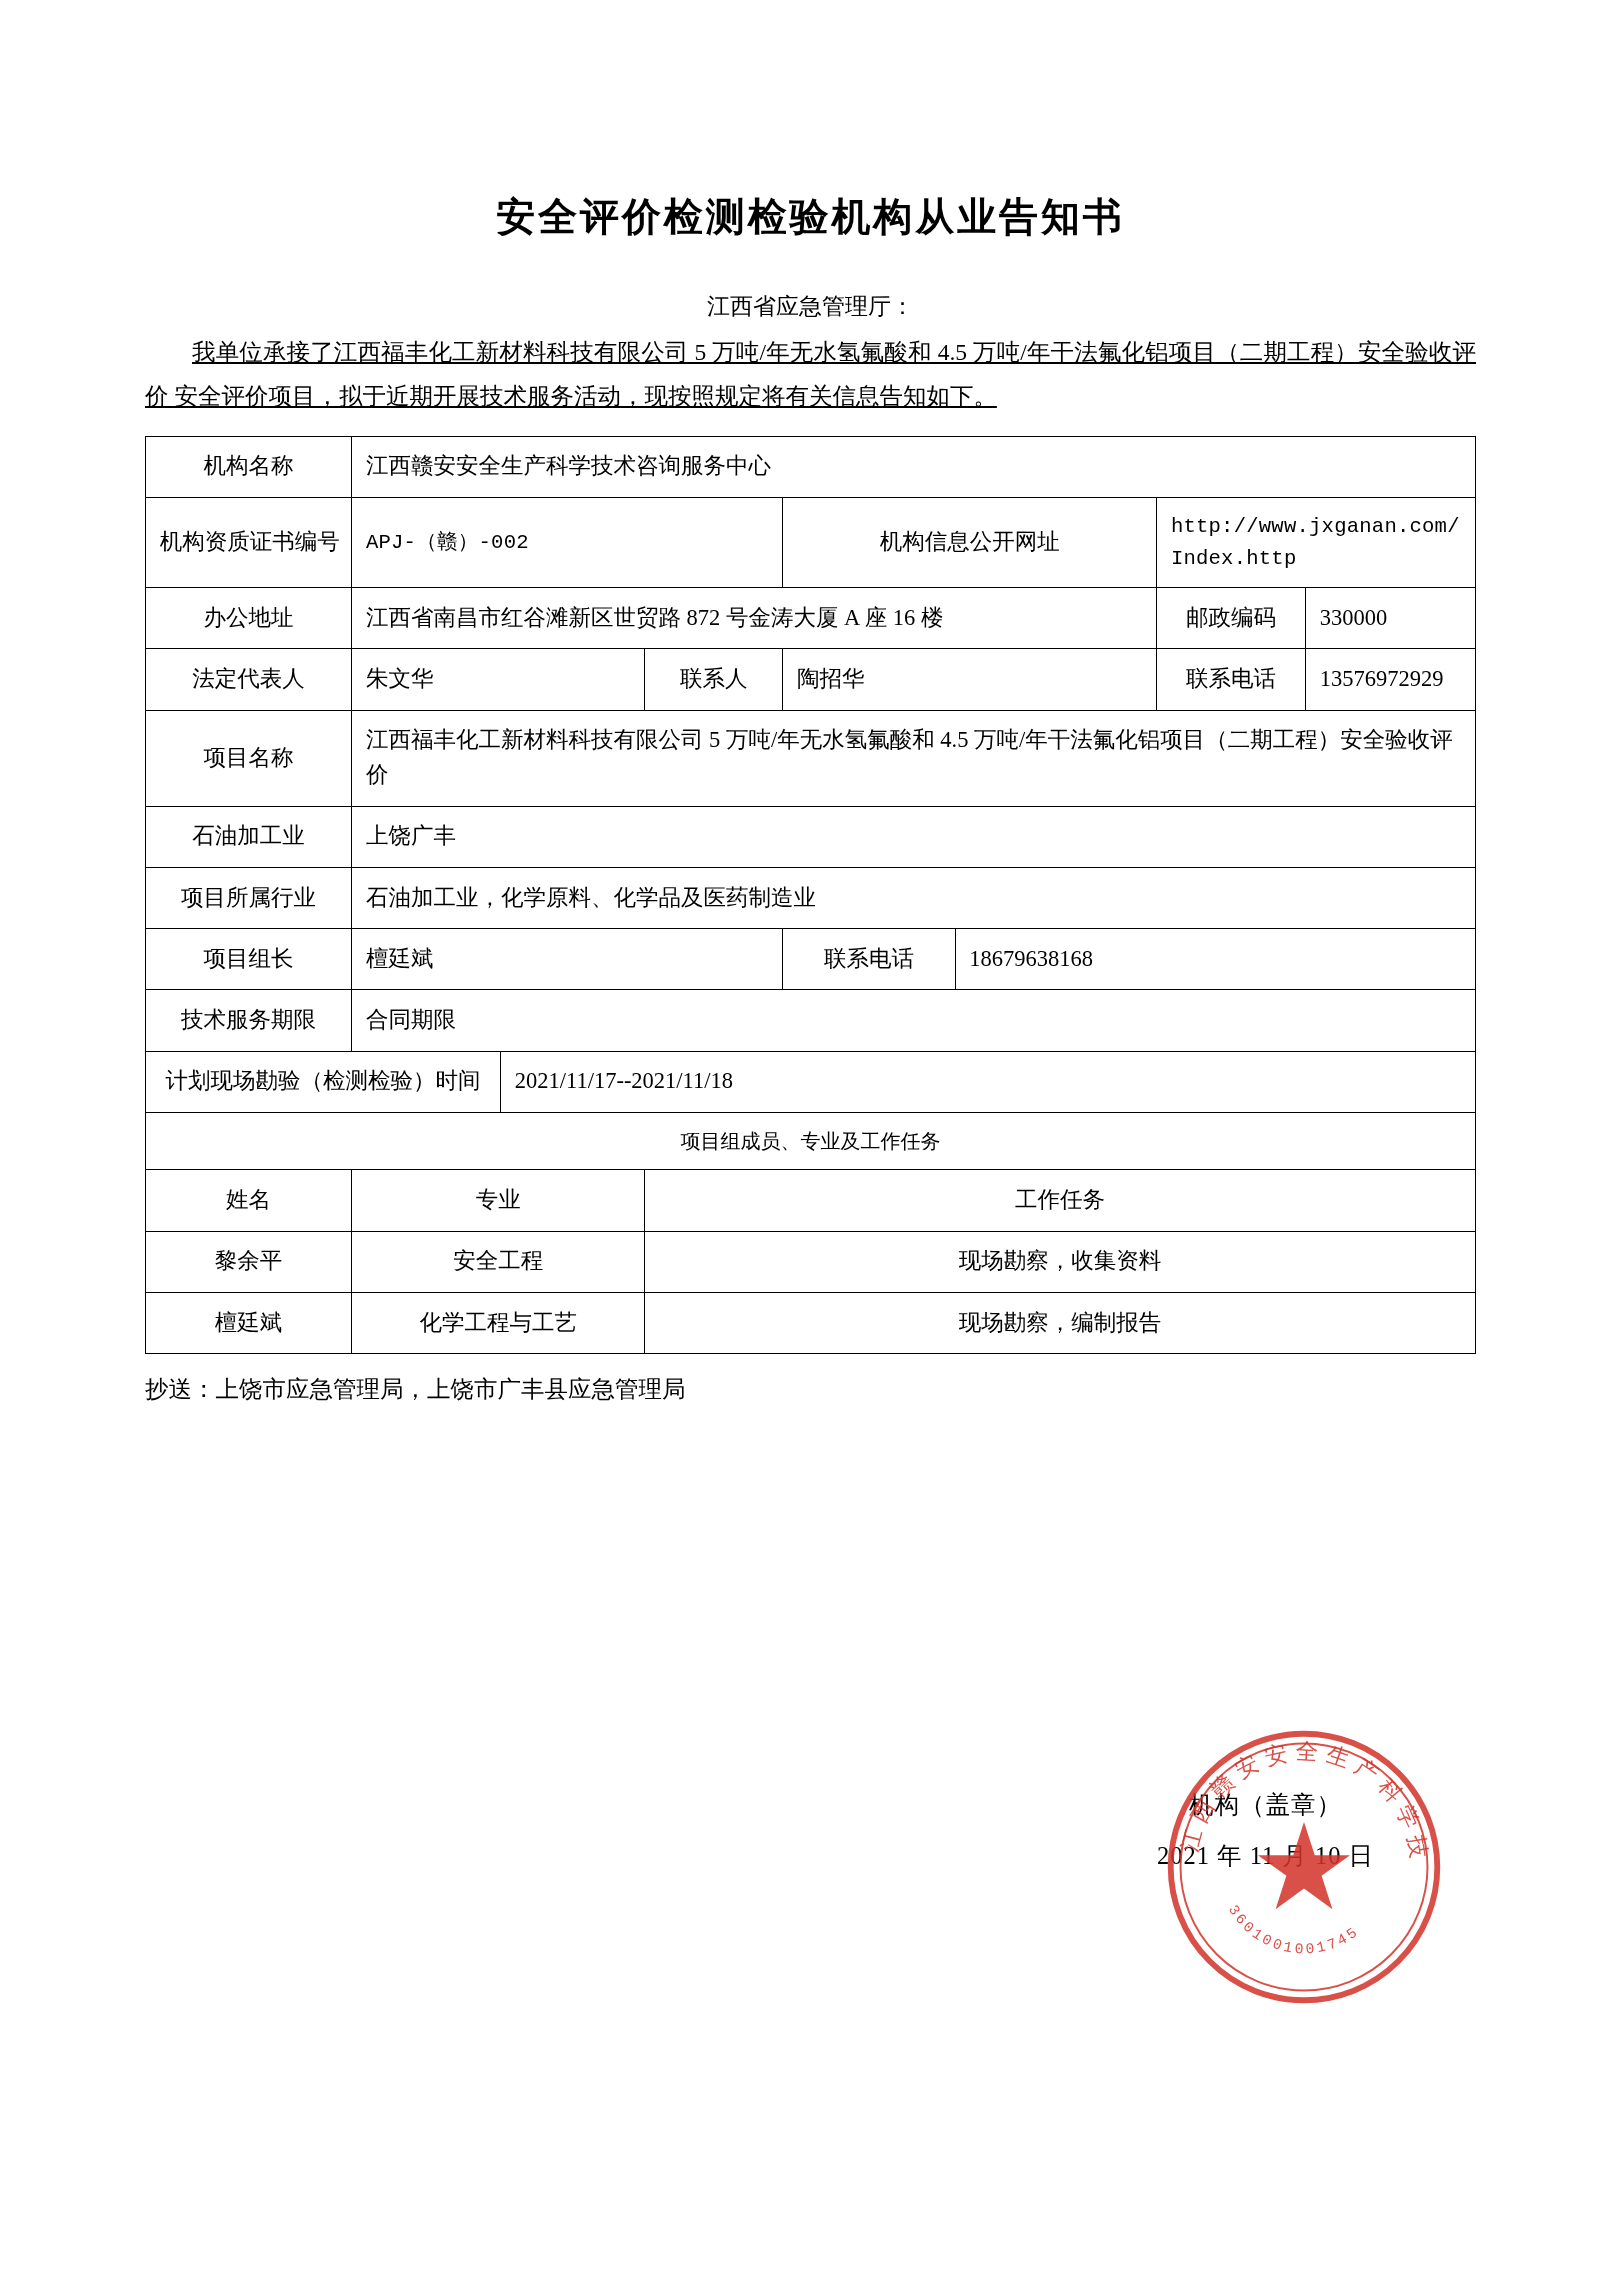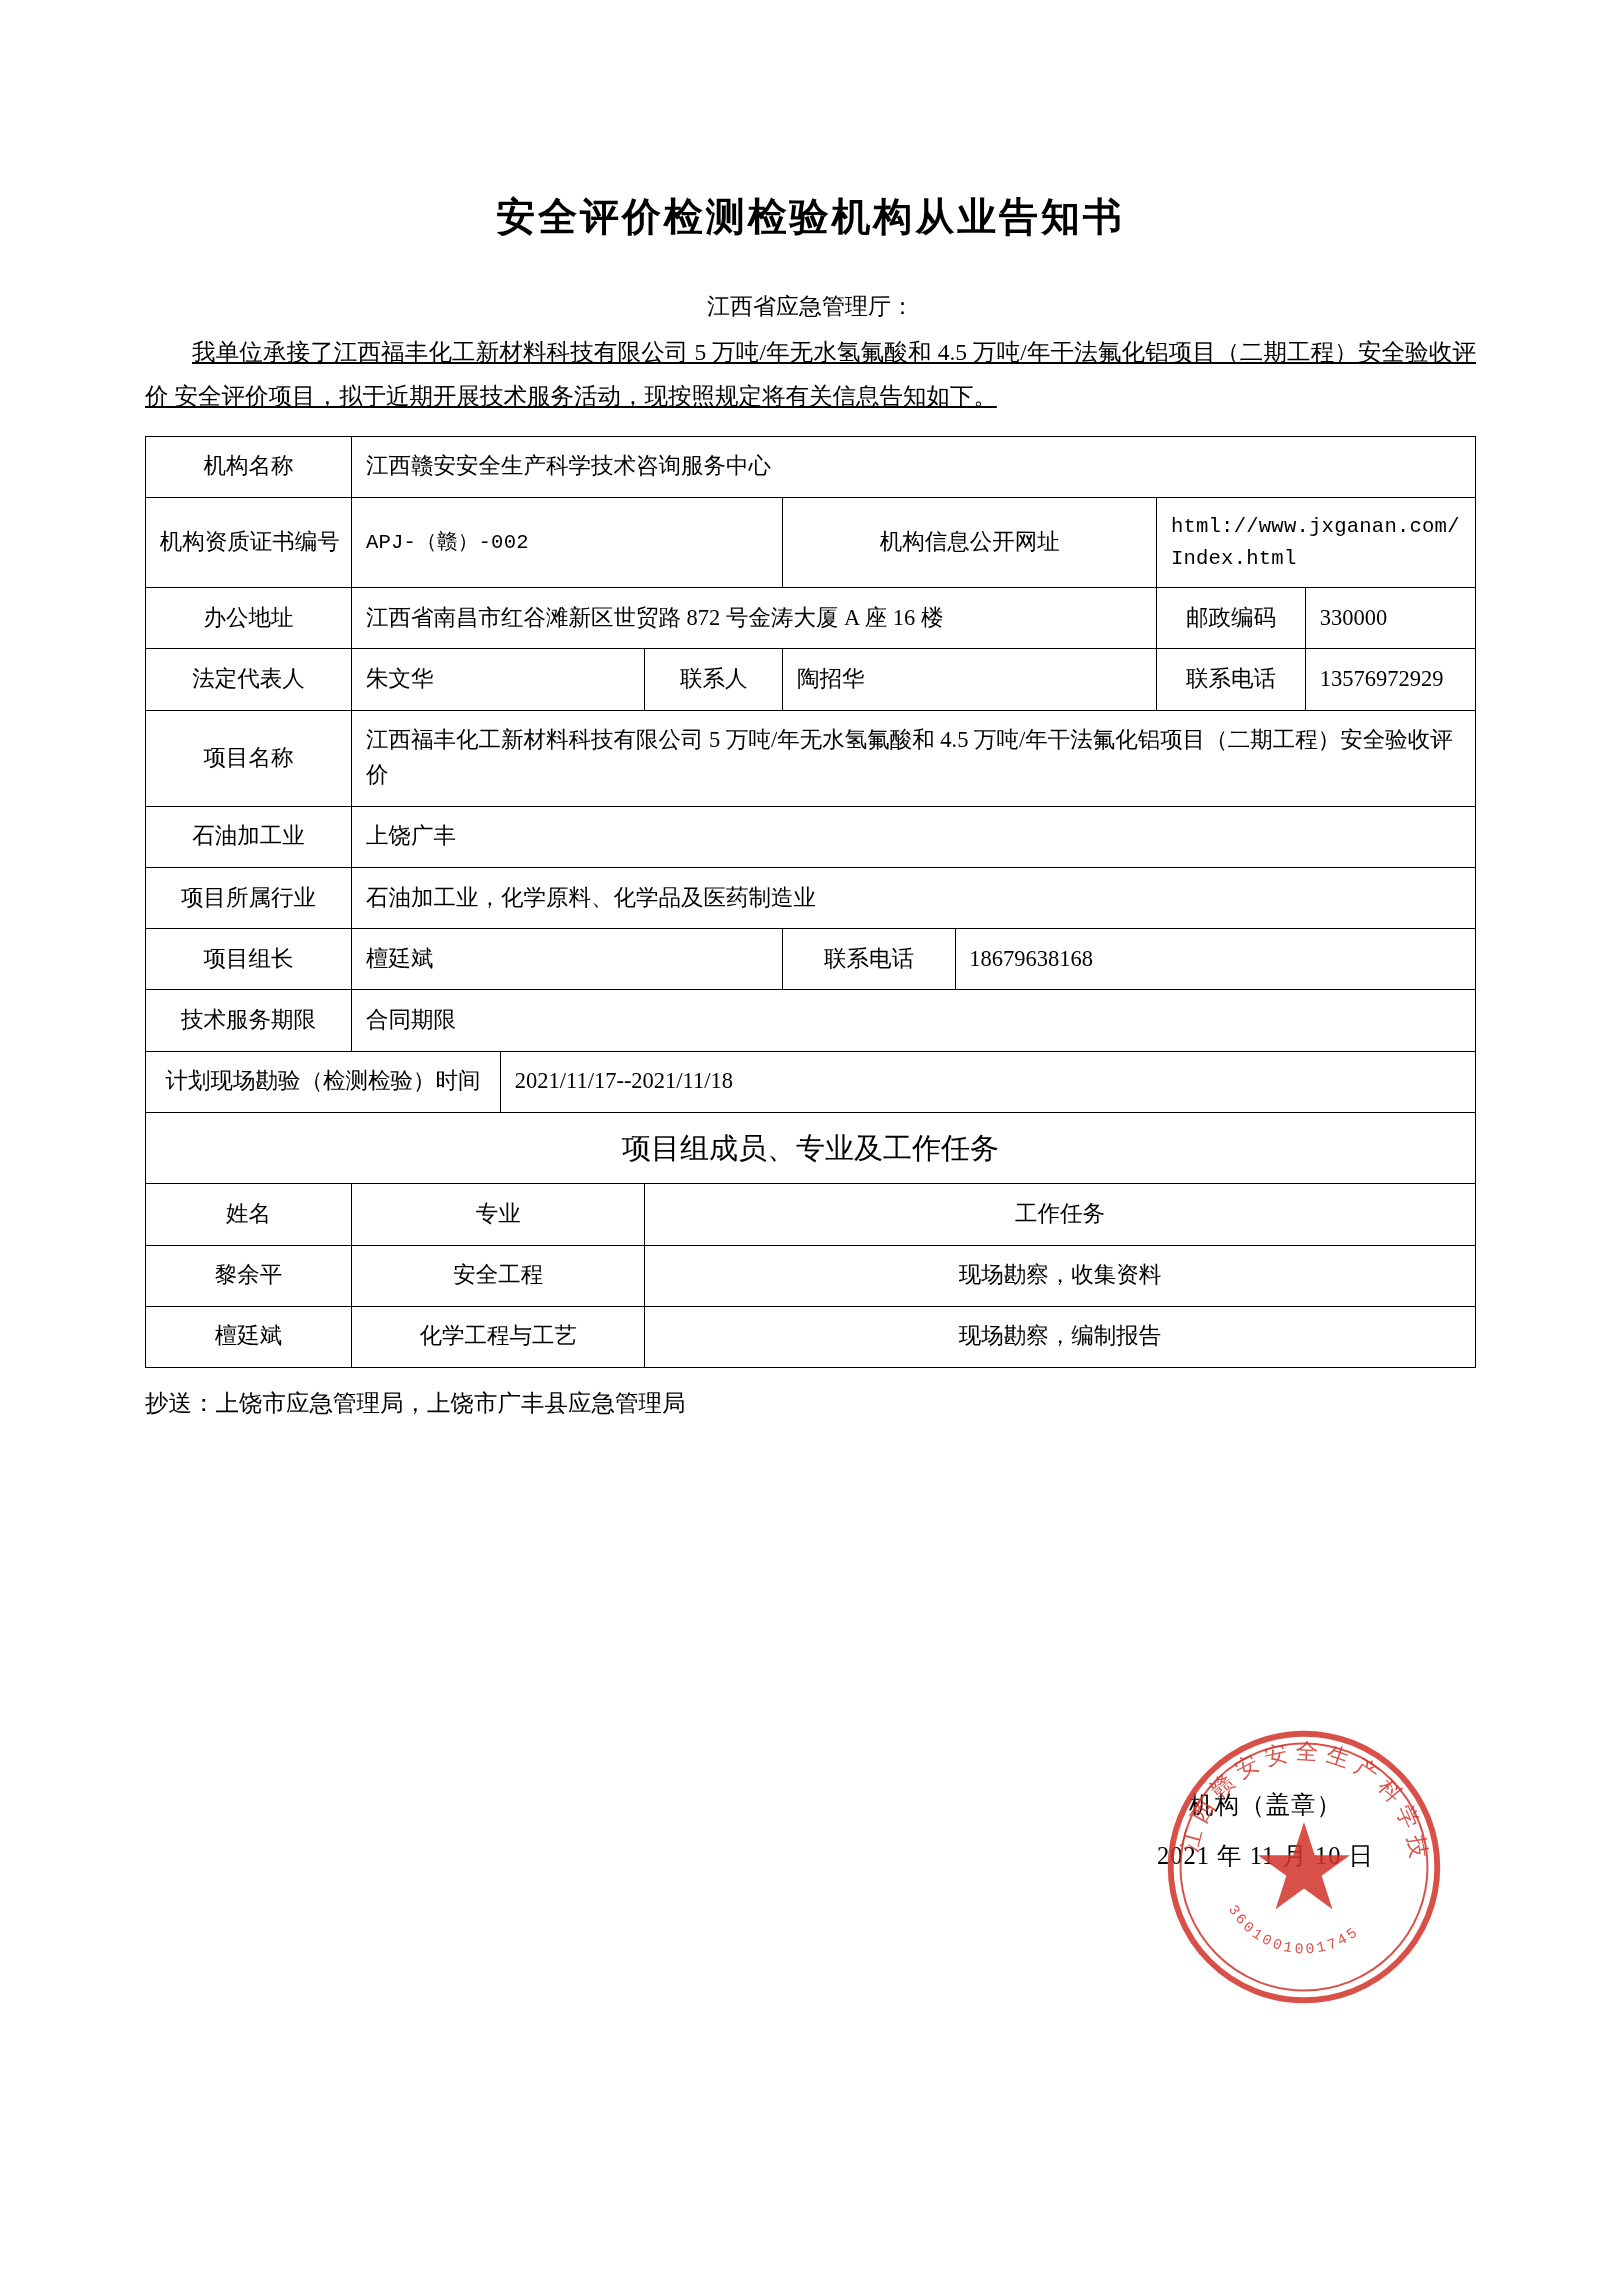--- a/index.html
+++ b/index.html
@@ -71,21 +71,21 @@
     text-align: center;
   }
   .mono {
     font-family: "Liberation Mono", "DejaVu Sans Mono", monospace;
     font-size: 20.6px;
     letter-spacing: 0.2px;
     line-height: 1.6;
   }
   .members-head {
     text-align: center;
-    font-size: 29px;
+    font-size: 20px;
   }
   .cc-line {
     font-size: 23.5px;
     margin: 15.7px 0 0 0;
     line-height: 1.7;
   }
   .sign-block {
     position: absolute;
     right: 145px;
     top: 1779px;
@@ -131,21 +131,21 @@
     </colgroup>
     <tbody>
       <tr>
         <td class="label">机构名称</td>
         <td class="value" colspan="7">江西赣安安全生产科学技术咨询服务中心</td>
       </tr>
       <tr>
         <td class="label">机构资质证书编号</td>
         <td class="value mono" colspan="3">APJ-（赣）-002</td>
         <td class="label" colspan="2">机构信息公开网址</td>
-        <td class="value mono" colspan="2">html://www.jxganan.com/Index.html</td>
+        <td class="value mono" colspan="2">http://www.jxganan.com/Index.http</td>
       </tr>
       <tr>
         <td class="label">办公地址</td>
         <td class="value" colspan="5">江西省南昌市红谷滩新区世贸路 872 号金涛大厦 A 座 16 楼</td>
         <td class="label">邮政编码</td>
         <td class="value">330000</td>
       </tr>
       <tr>
         <td class="label">法定代表人</td>
         <td class="value" colspan="2">朱文华</td>

